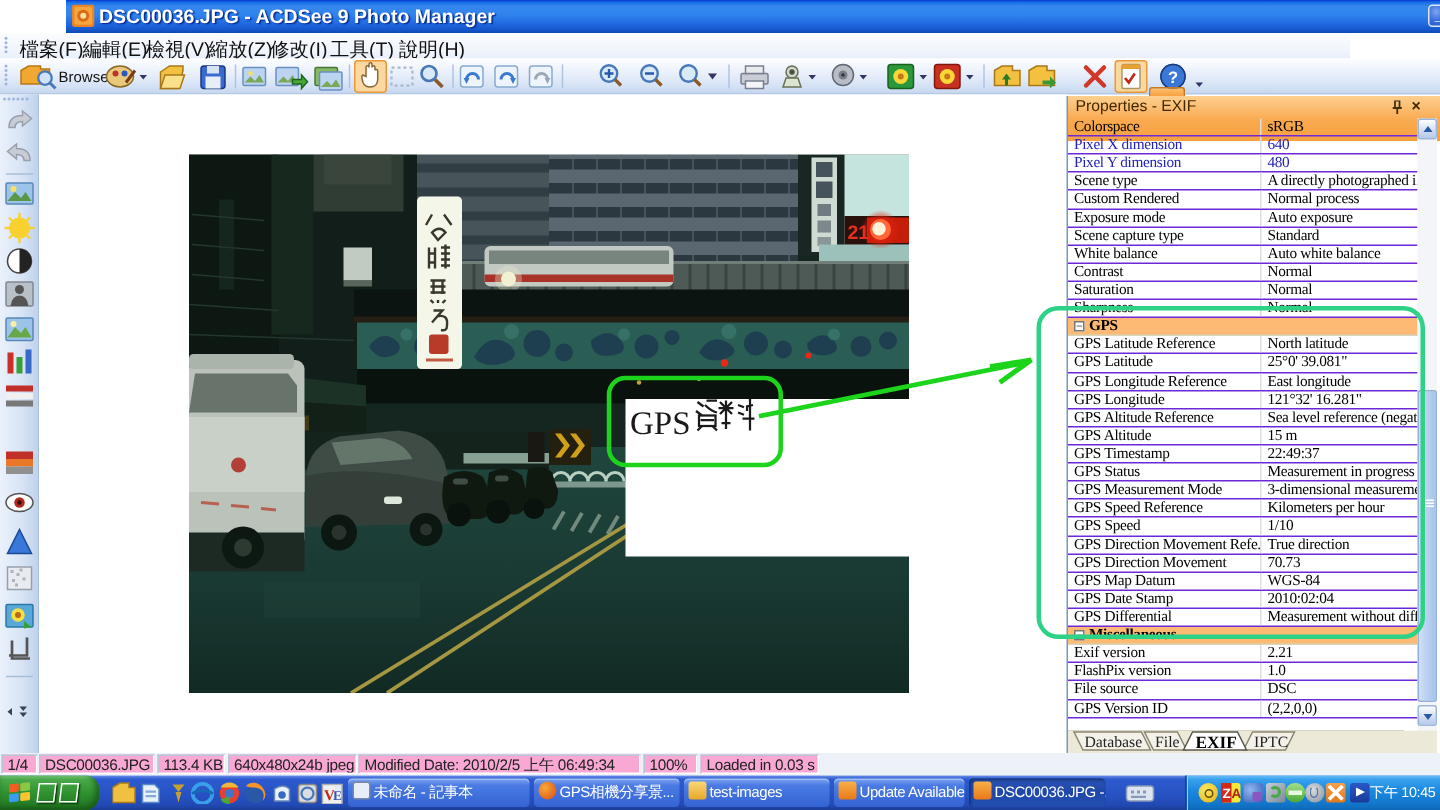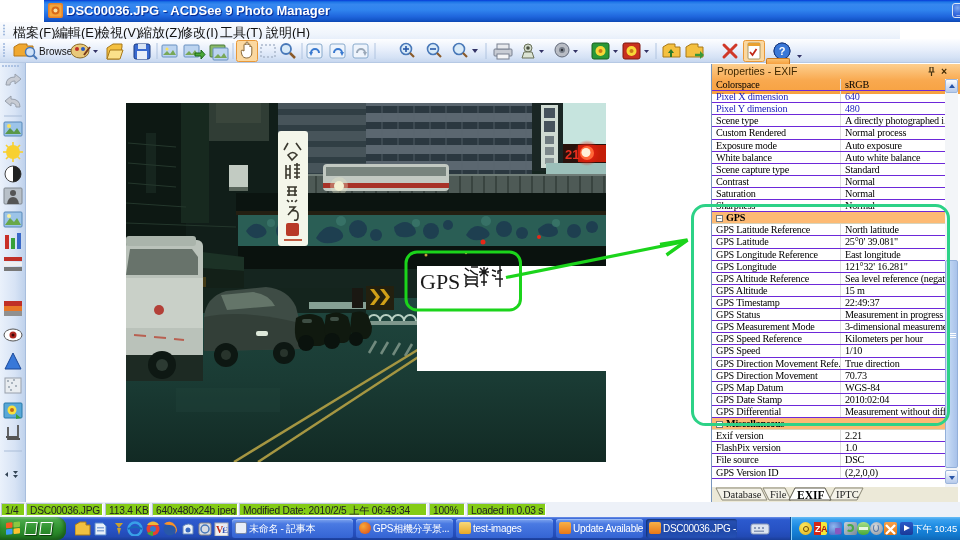--- a/index.html
+++ b/index.html
@@ -36,21 +36,21 @@
 .blue{color:#2222bb}
 .mbox{display:inline-block;width:7px;height:7px;border:1px solid #777;background:#fff;line-height:5px;font-size:8px;text-align:center;margin-right:3px;vertical-align:0px;font-weight:normal}
 
 #sbar{position:absolute;left:233px;top:15px;width:13px;height:420px;background:#f3f5f8}
 .sbtn{position:absolute;left:0;width:13px;height:14px;background:linear-gradient(180deg,#fdfeff,#cfdcf3 60%,#b7caea);border:1px solid #9db6dc;border-radius:2px;color:#2b57a8;font-size:8px;text-align:center;line-height:13px}
 #sthumb{position:absolute;left:0;top:181px;width:13px;height:208px;background:linear-gradient(90deg,#cfe0f8,#b9d0f0 50%,#a8c2ea);border:1px solid #93b0da;border-radius:2px}
 
 #ptabs{position:absolute;left:0;top:423px;width:224px;height:15px;background:#ece9d8;border-top:1px solid #aca899;font-size:10.5px}
 
 #status{left:0;top:502px;width:960px;height:15px;background:#edf1f8;font-size:10.2px;letter-spacing:-0.2px;color:#222}
-.seg{position:absolute;top:1px;height:13px;line-height:13px;padding-left:3px;background:#84cc16;border:1px solid #b9c4d6;border-right-color:#fff;border-bottom-color:#fff;overflow:hidden;white-space:nowrap}
+.seg{position:absolute;top:1px;height:13px;line-height:13px;padding-left:3px;background:#f9a8d4;border:1px solid #b9c4d6;border-right-color:#fff;border-bottom-color:#fff;overflow:hidden;white-space:nowrap}
 
 #task{left:0;top:517px;width:960px;height:23px;background:linear-gradient(180deg,#6f92e8 0%,#4470da 6%,#2c5ace 12%,#2752c4 55%,#224ab4 85%,#1a3d96 100%)}
 #start{position:absolute;left:0;top:0;width:66px;height:23px;border-radius:0 9px 9px 0;background:linear-gradient(180deg,#7ecb7e 0%,#4aa94a 12%,#2f922f 50%,#247d24 88%,#1c681c 100%);color:#fff;font-weight:bold;font-style:italic;font-size:14px;line-height:22px;text-shadow:1px 1px 2px #0a3a0a;box-shadow:inset -2px -2px 4px #1a5c1a}
 .tkb{position:absolute;top:2px;height:19px;border-radius:3px;background:linear-gradient(180deg,#7fa5ef 0%,#4a7ae2 25%,#3a6ad8 80%,#3564d2 100%);box-shadow:inset 0 1px 0 #9cbcf4;color:#fff;font-size:10px;letter-spacing:-0.3px;line-height:19px;overflow:hidden;white-space:nowrap}
 .tkb.act{background:linear-gradient(180deg,#2a53b4 0%,#1e47a8 50%,#2550b4 100%);box-shadow:inset 1px 1px 2px #12306e}
 .ticon{display:inline-block;width:12px;height:12px;margin:0 2px -2px 3px;border-radius:2px}
 #tray{position:absolute;left:790px;top:0;width:170px;height:23px;background:linear-gradient(180deg,#68bcf6 0%,#38a0ee 12%,#1a88e0 45%,#1278cc 80%,#0e68b8 100%);border-left:1px solid #0a4a90;box-shadow:inset 1px 0 0 #8cd0fa}
 #clock{position:absolute;right:3px;top:0;color:#fff;font-size:9.5px;letter-spacing:-0.2px;line-height:23px;white-space:nowrap}
 .tri{position:absolute;top:5px;width:13px;height:13px;border-radius:2px}
 </style></head>
@@ -565,26 +565,26 @@
         </div>
   <div class="row">
           <span class="n">Custom Rendered</span>
           <span class="v">Normal process</span>
         </div>
   <div class="row">
           <span class="n">Exposure mode</span>
           <span class="v">Auto exposure</span>
         </div>
   <div class="row">
+          <span class="n">Scene capture type</span>
+          <span class="v">Standard</span>
+        </div>
+  <div class="row">
           <span class="n">White balance</span>
           <span class="v">Auto white balance</span>
-        </div>
-  <div class="row">
-          <span class="n">Scene capture type</span>
-          <span class="v">Standard</span>
         </div>
   <div class="row">
           <span class="n">Contrast</span>
           <span class="v">Normal</span>
         </div>
   <div class="row">
           <span class="n">Saturation</span>
           <span class="v">Normal</span>
         </div>
   <div class="row">

